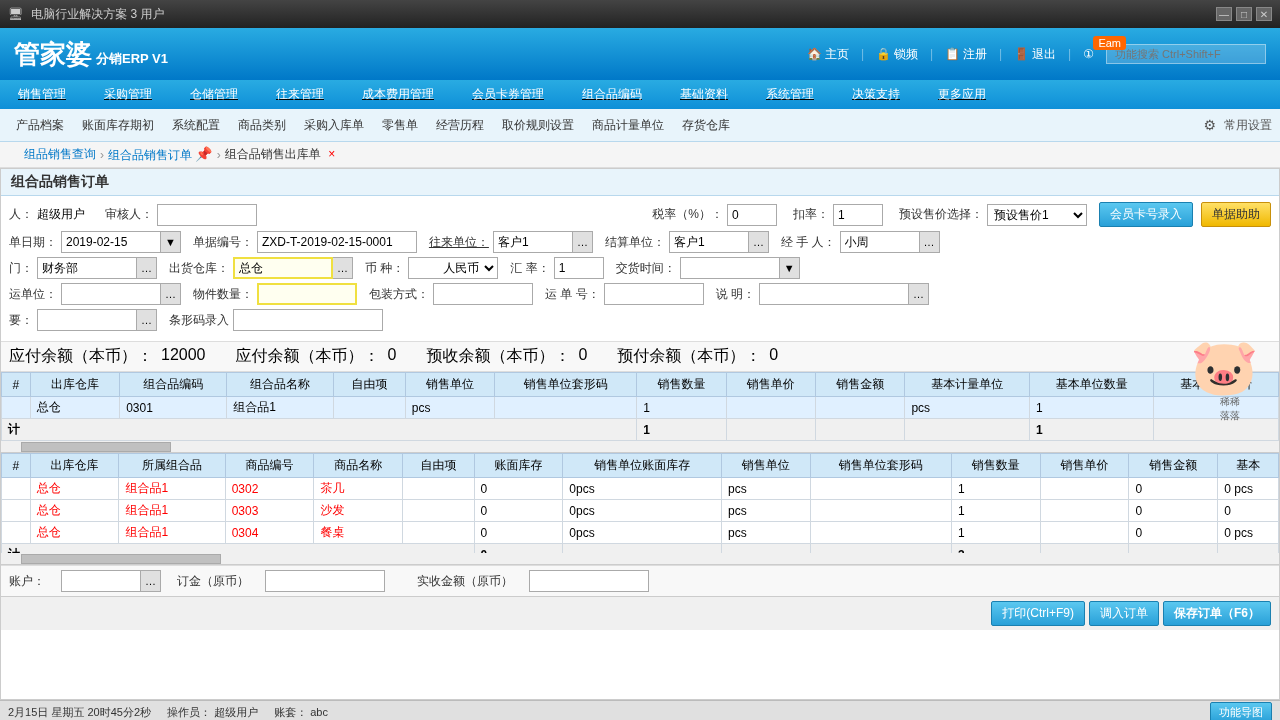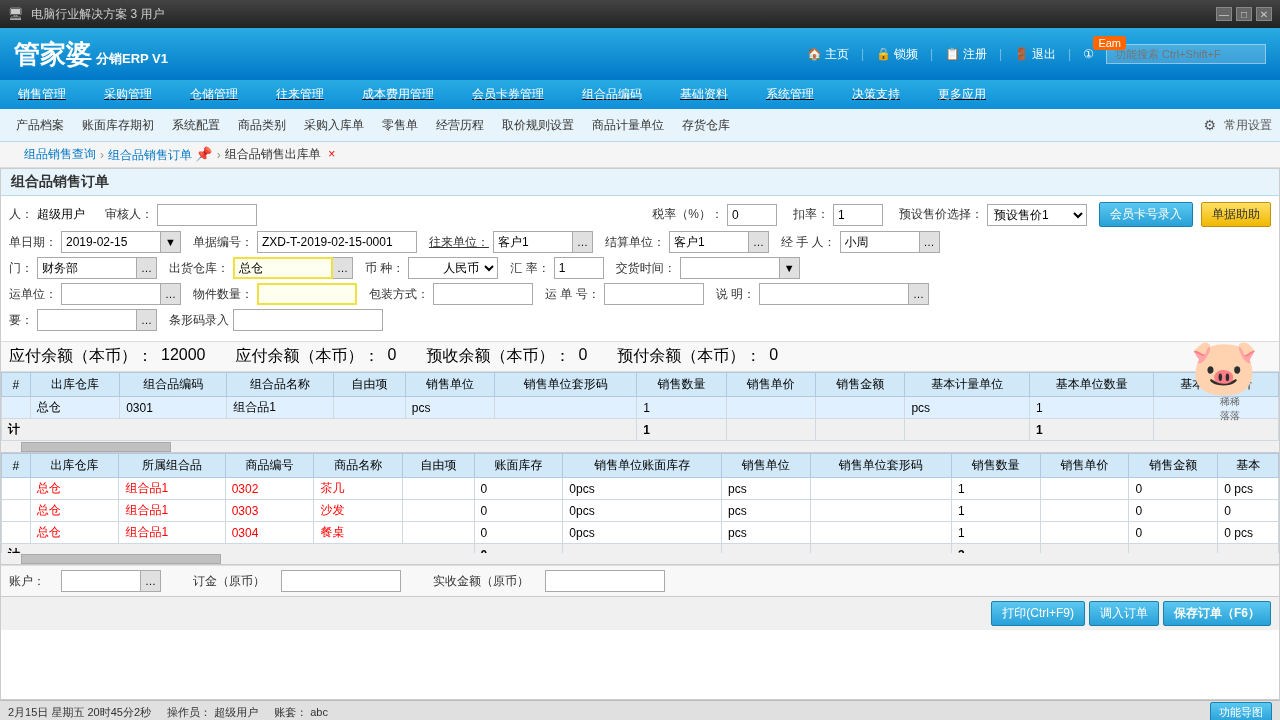--- a/index.html
+++ b/index.html
@@ -429,21 +429,21 @@
   <div class="scroll-row">
     <div class="scroll-thumb" style="width:200px;"></div>
   </div>
 
   <div class="footer-form">
     <span class="form-label">账户：</span>
     <div class="form-input-with-btn">
       <input class="form-input" style="width: 80px;">
       <button class="form-input-btn">…</button>
     </div>
-    <span class="form-label" style="margin-left:16px;">订金（原币）</span>
+    <span class="form-label" style="">订金（原币）</span>
     <input class="form-input" style="width: 120px;">
     <span class="form-label" style="margin-left:16px;">实收金额（原币）</span>
     <input class="form-input" style="width: 120px;">
   </div>
 
   <div class="action-buttons">
     <button class="btn-blue">打印(Ctrl+F9)</button>
     <button class="btn-blue">调入订单</button>
     <button class="btn-blue" style="background:linear-gradient(to bottom,#5bc8f0,#29a0d8);font-weight:bold;">保存订单（F6）</button>
   </div>

